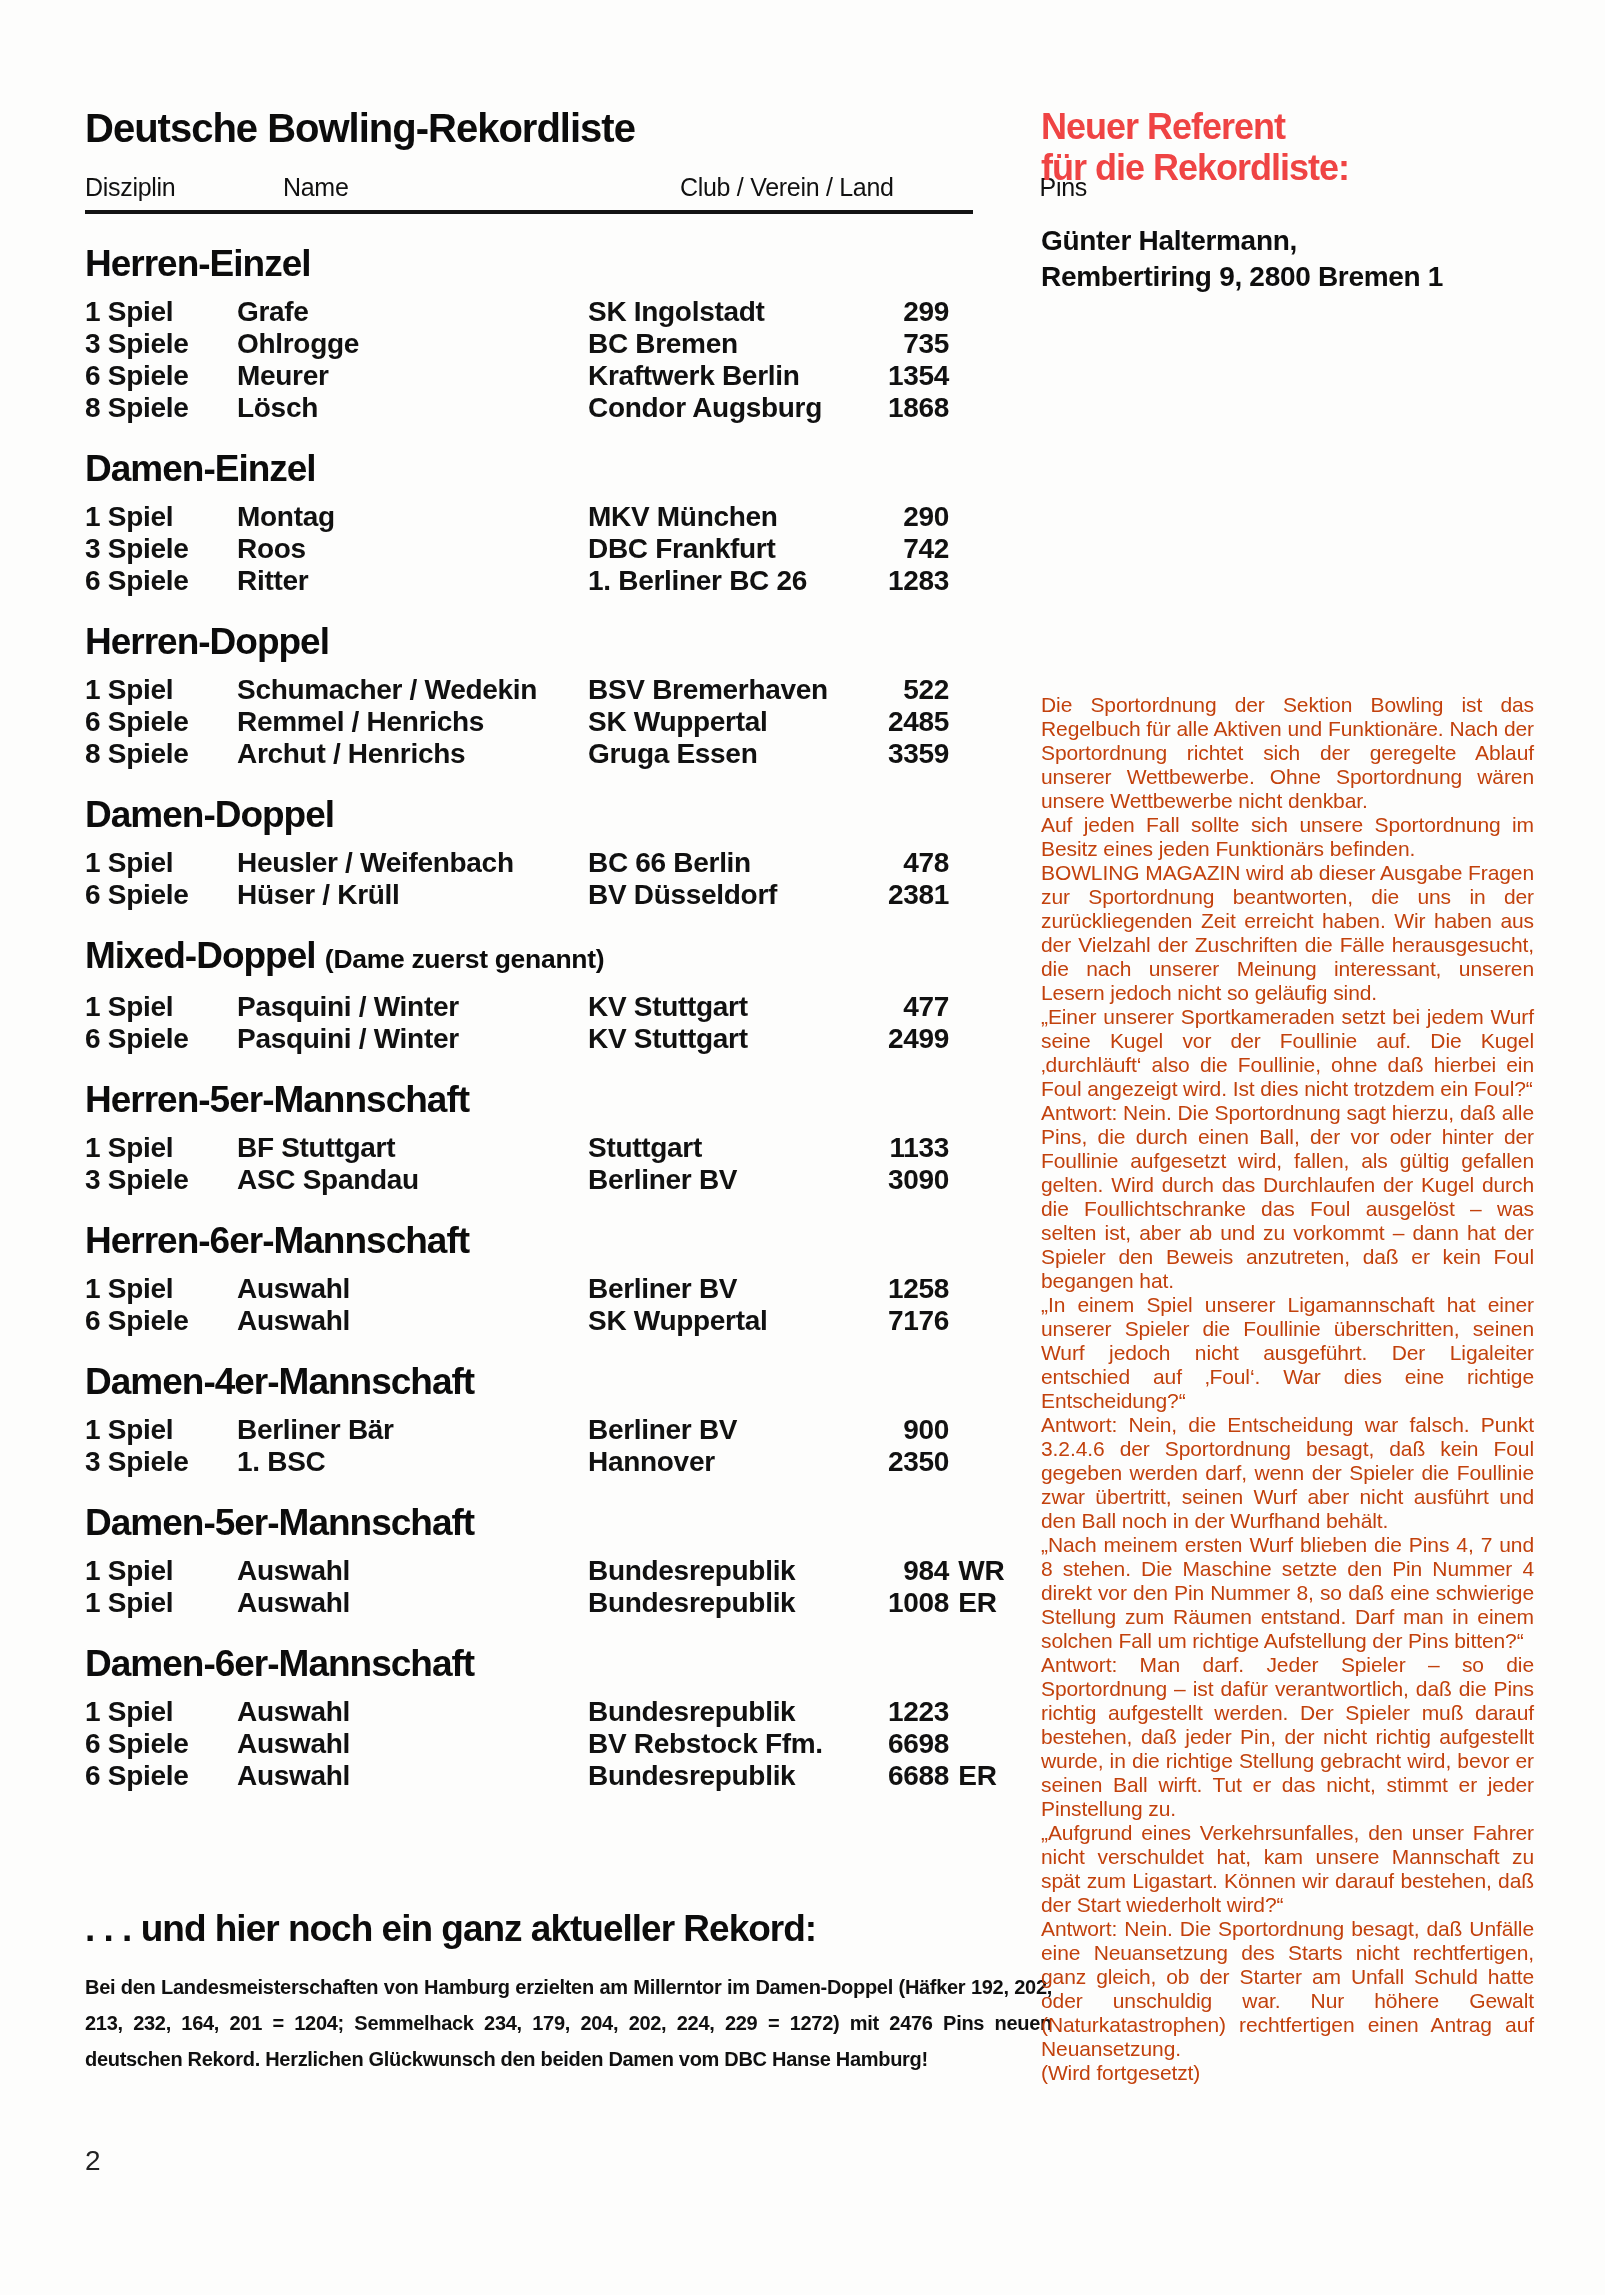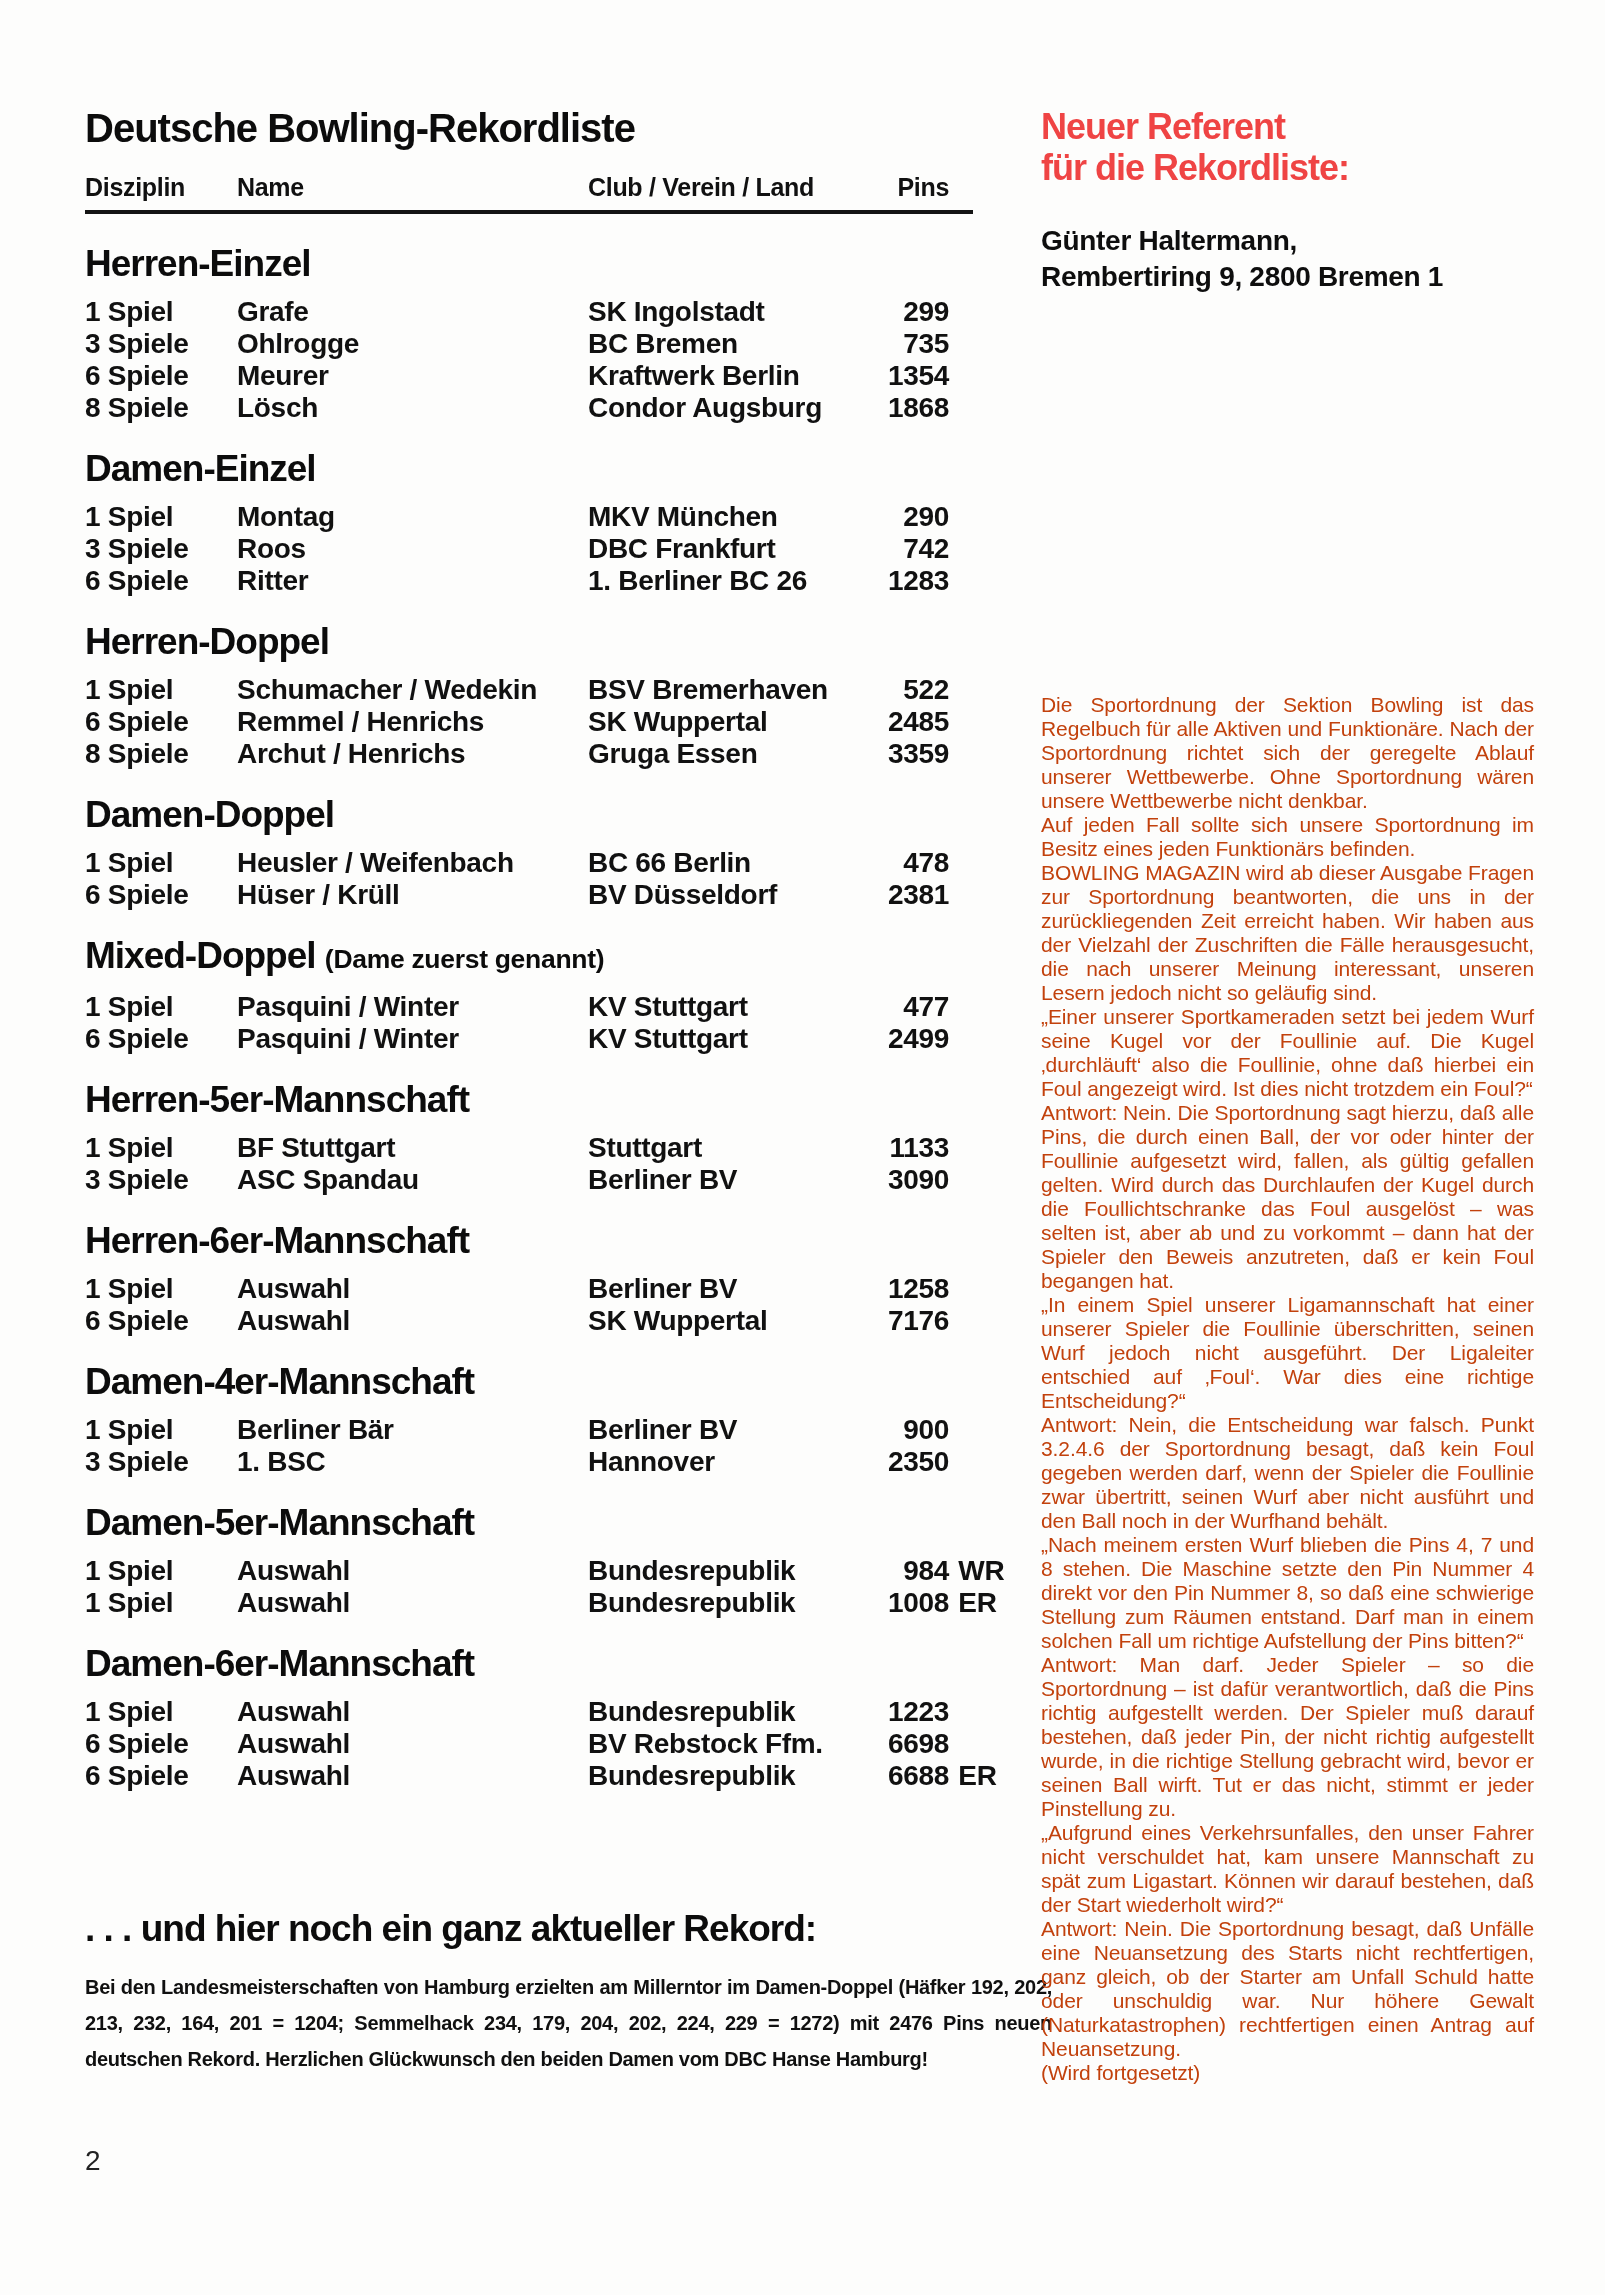--- a/index.html
+++ b/index.html
@@ -7,21 +7,21 @@
     position:relative;
     width:1606px;height:2295px;
     background:#fdfdfc;
     font-family:"Liberation Sans",sans-serif;
     color:#111;
     overflow:hidden;
   }
   
   .left-col{position:absolute;left:85px;top:106px;width:980px;}
   .rec-title{font-size:40px;font-weight:bold;letter-spacing:-1px;line-height:44px;color:#0c0c0c;}
-  .rec-header{display:grid;grid-template-columns:152px 351px 275px 86px;margin-top:22.5px;font-size:25px;font-weight:bold;letter-spacing:-0.3px;}
+  .rec-header{display:grid;grid-template-columns:152px 351px 275px 86px;margin-top:22.5px;font-size:25px;font-weight:normal;letter-spacing:-0.3px;gap:46px;}
   .rec-header .c-p{text-align:right;}
   .rule{height:4px;background:#141414;margin-top:8px;width:888px;}
   .section{margin-top:25px;}
   .section.first{margin-top:30.5px;}
   .sec-heading{font-size:37px;font-weight:bold;letter-spacing:-1px;line-height:40px;color:#0c0c0c;}
   .sec-suffix{font-size:26.5px;letter-spacing:-0.3px;margin-left:9.3px;}
   .rows{margin-top:12px;}
   .row{display:grid;grid-template-columns:152px 351px 275px 86px;font-size:28px;font-weight:bold;letter-spacing:-0.3px;line-height:32px;}
   .c-p{text-align:right;white-space:nowrap;position:relative;}
   .sfx{position:absolute;left:100%;margin-left:9.3px;}

